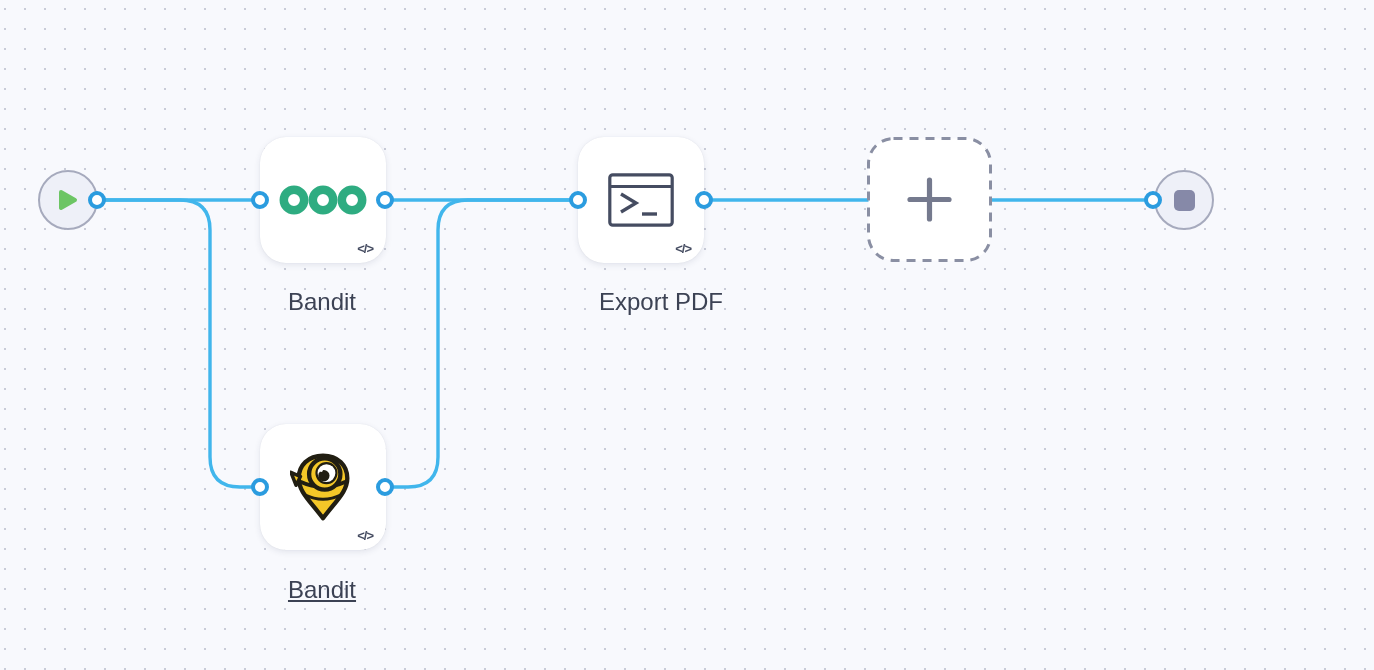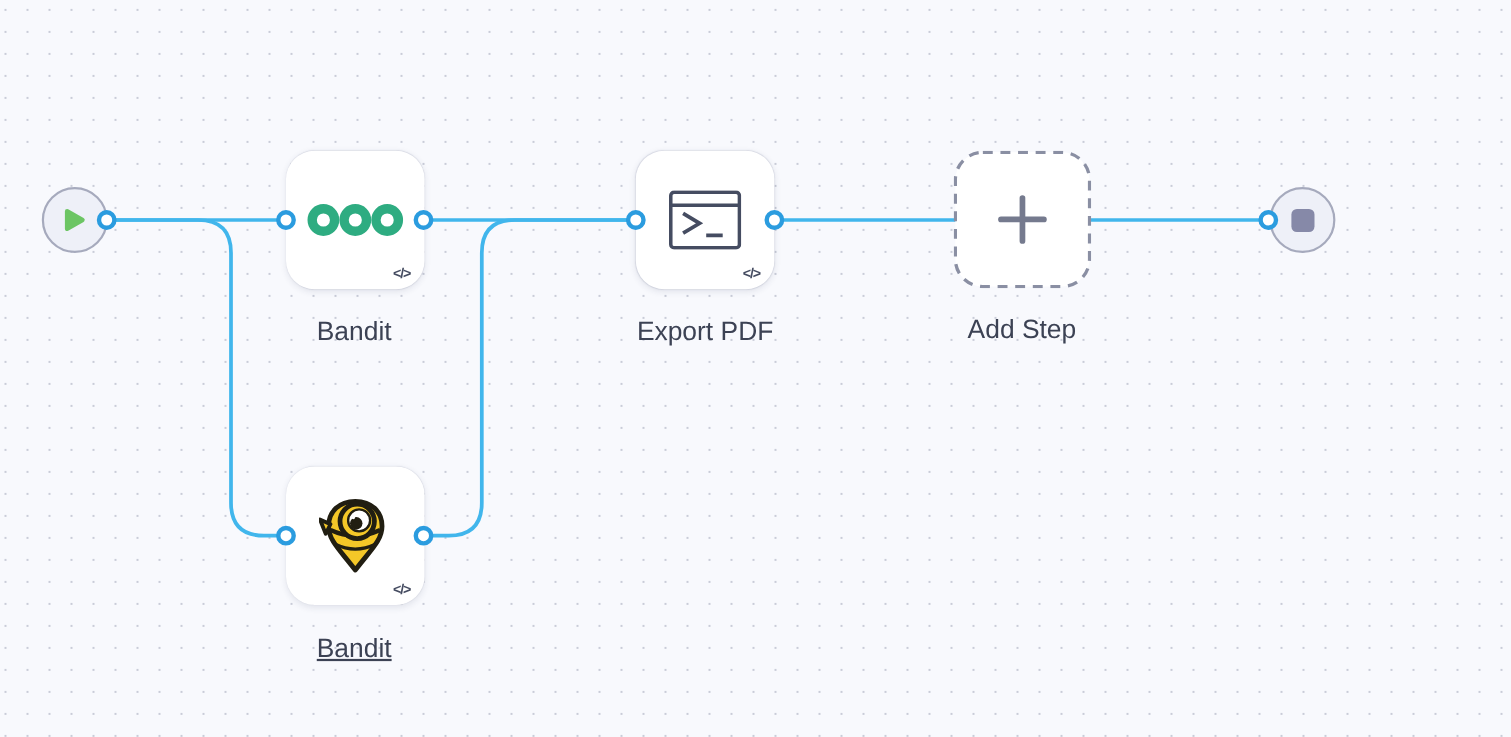--- a/index.html
+++ b/index.html
@@ -86,32 +86,31 @@
 
   <div class="step-node" style="left:578px;top:137px;">
     <svg width="66" height="54" viewBox="0 0 66 54">
       <rect x="1.8" y="1.8" width="62.4" height="50.4" rx="3" fill="none" stroke="#454c61" stroke-width="3.2"></rect>
       <line x1="2" y1="13.5" x2="64" y2="13.5" stroke="#454c61" stroke-width="3.2"></line>
       <path d="M13 21 L28 30 L13 39" fill="none" stroke="#454c61" stroke-width="3.4"></path>
       <line x1="34" y1="41" x2="49" y2="41" stroke="#454c61" stroke-width="3.4"></line>
     </svg>
     <span class="badge">&lt;/&gt;</span>
   </div>
-  <div class="node-label" style="left:531px;top:288px;">Export PDF</div>
+  <div class="node-label" style="left:551px;top:288px;">Export PDF</div>
 
   <button class="add-step" style="left:867px;top:137px;">
     <svg width="125" height="125" viewBox="0 0 125 125">
       <rect x="1.5" y="1.5" width="122" height="122" rx="25" fill="#ffffff" stroke="#8a8fa3" stroke-width="3" stroke-dasharray="9 7"></rect>
       <g>
         <line x1="43" y1="62.5" x2="82" y2="62.5" stroke="#757a8e" stroke-width="5.2" stroke-linecap="round"></line>
         <line x1="62.5" y1="43" x2="62.5" y2="82" stroke="#757a8e" stroke-width="5.2" stroke-linecap="round"></line>
       </g>
     </svg>
   </button>
-  <div class="node-label" style="left:819px;top:286px;">Add Step</div>
 
   <div class="terminal-node" style="left:1154px;top:170px;">
     <div class="stop-square"></div>
   </div>
 
   <div class="port" style="left:88px;top:191px;"></div>
   <div class="port" style="left:251px;top:191px;"></div>
   <div class="port" style="left:376px;top:191px;"></div>
   <div class="port" style="left:569px;top:191px;"></div>
   <div class="port" style="left:695px;top:191px;"></div>

